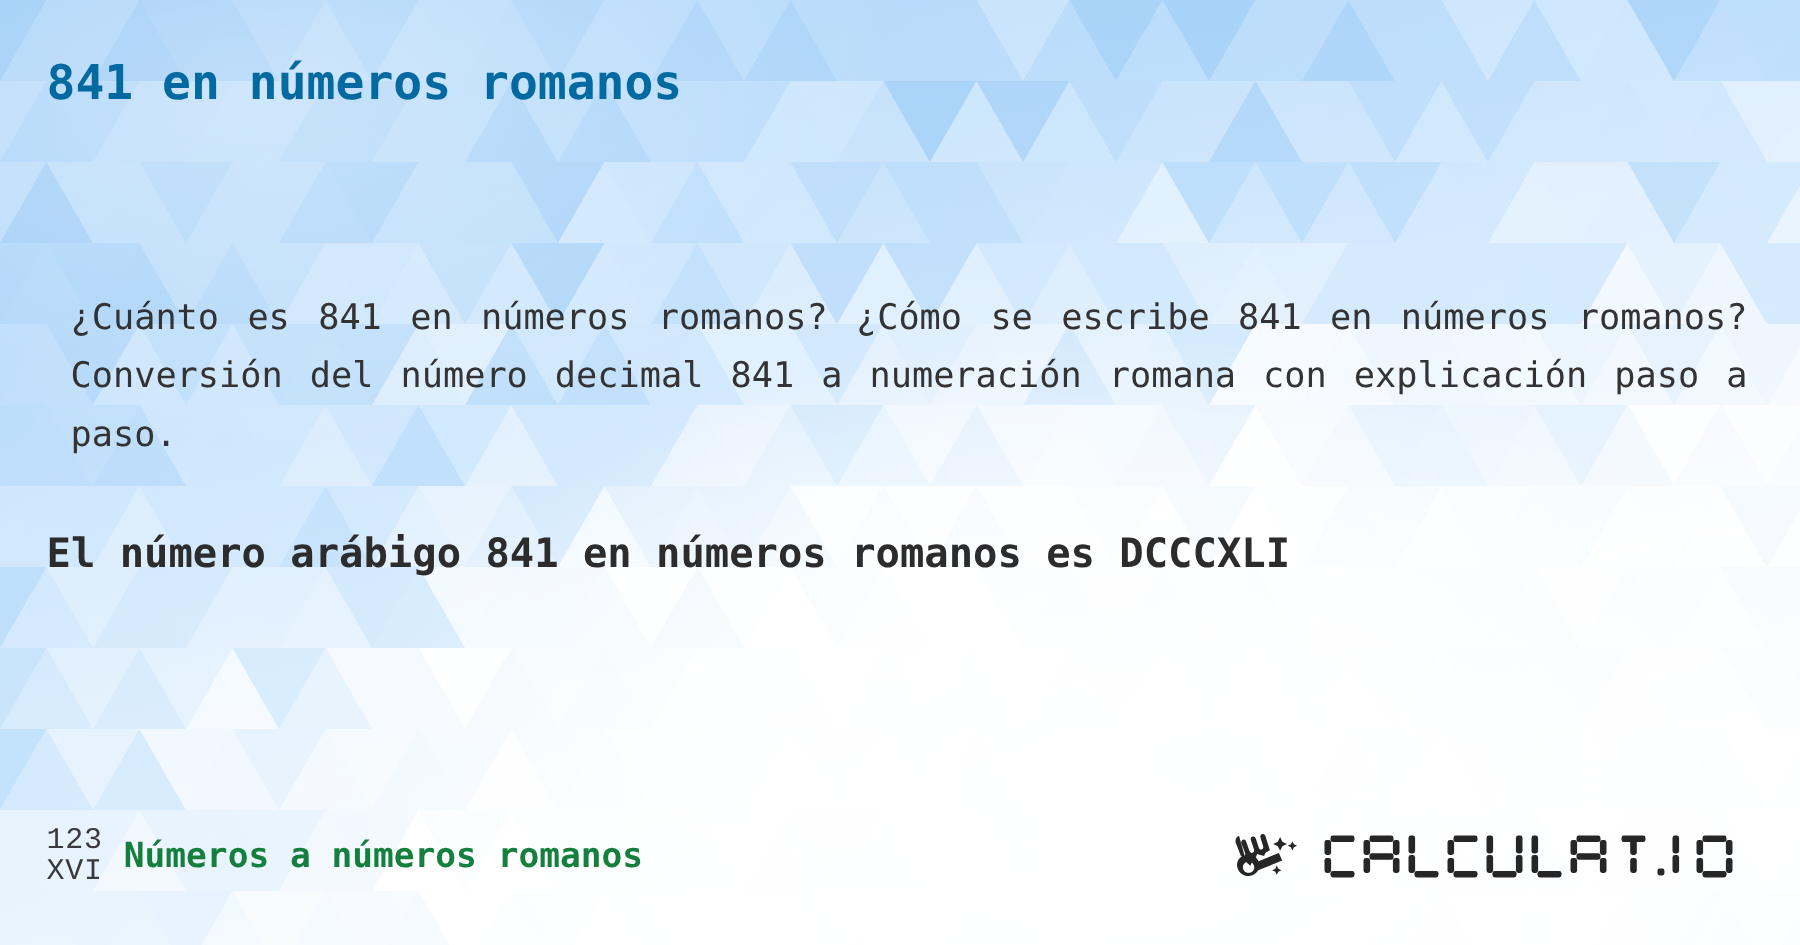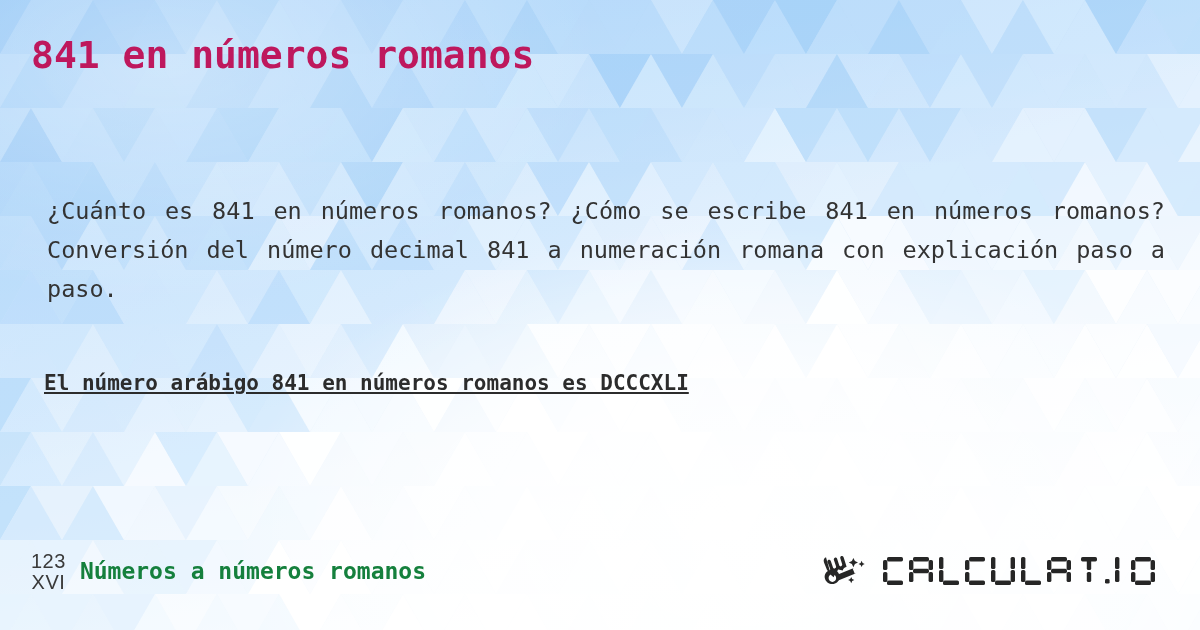--- a/index.html
+++ b/index.html
@@ -48,25 +48,25 @@
     z-index: 3;
     width: 1200px;
     height: 630px;
   }
 
   .page-title {
     position: absolute;
     left: 31px;
     top: 31px;
     margin: 0;
-    font-size: 38px;
+    font-size: 32px;
     line-height: 48px;
     font-weight: bold;
     letter-spacing: 0px;
-    color: #be185d;
+    color: #0369a1;
     white-space: nowrap;
   }
 
   .intro-text {
     position: absolute;
     left: 31px;
     top: 176px;
     width: 1118px;
     margin: 16px;
     font-size: 23.5px;
@@ -75,28 +75,27 @@
     color: #333333;
     text-align: justify;
     text-justify: inter-word;
   }
 
   .answer-block {
     position: absolute;
     left: 31px;
     top: 348px;
     width: 1070px;
-    margin: 13px;
-    font-size: 21px;
+    margin: 0;
+    font-size: 27px;
     line-height: 44px;
     font-weight: bold;
     color: #2c2c2c;
     text-align: justify;
     text-justify: inter-word;
-    text-decoration: underline;
   }
 
   
   .footer {
     position: absolute;
     left: 0;
     top: 540px;
     width: 1200px;
     height: 62px;
     display: flex;
@@ -110,21 +109,21 @@
     display: flex;
     align-items: center;
     gap: 14px;
   }
 
   .brandmark {
     display: flex;
     flex-direction: column;
     align-items: center;
     justify-content: center;
-    font-family: Liberation Sans, sans-serif;
+    font-family: Liberation Mono, monospace;
     color: #3a3a3a;
     line-height: 1.0;
     padding-top: 1px;
     text-align: right;
   }
   .brandmark .bm-top {
     font-size: 20px;
     letter-spacing: 0.5px;
     font-weight: normal;
   }

